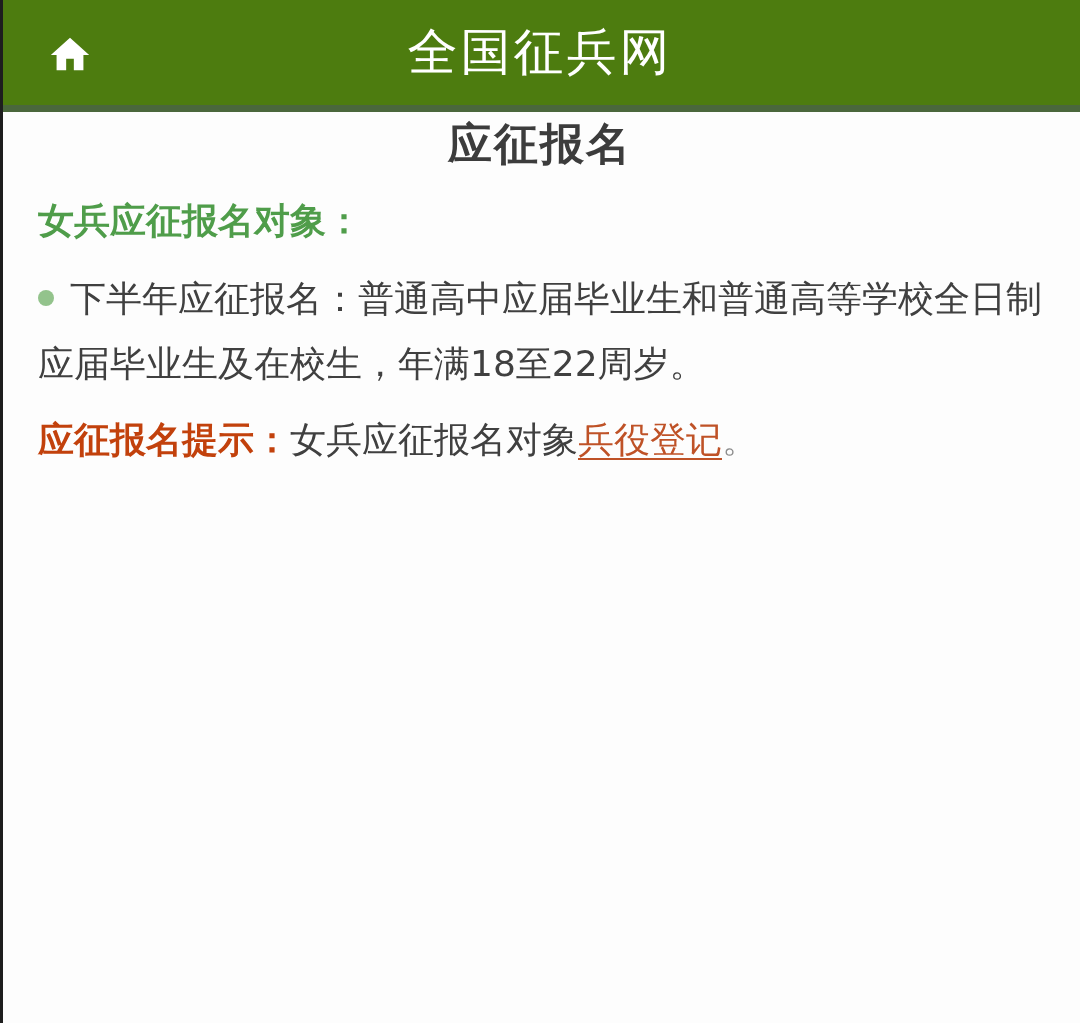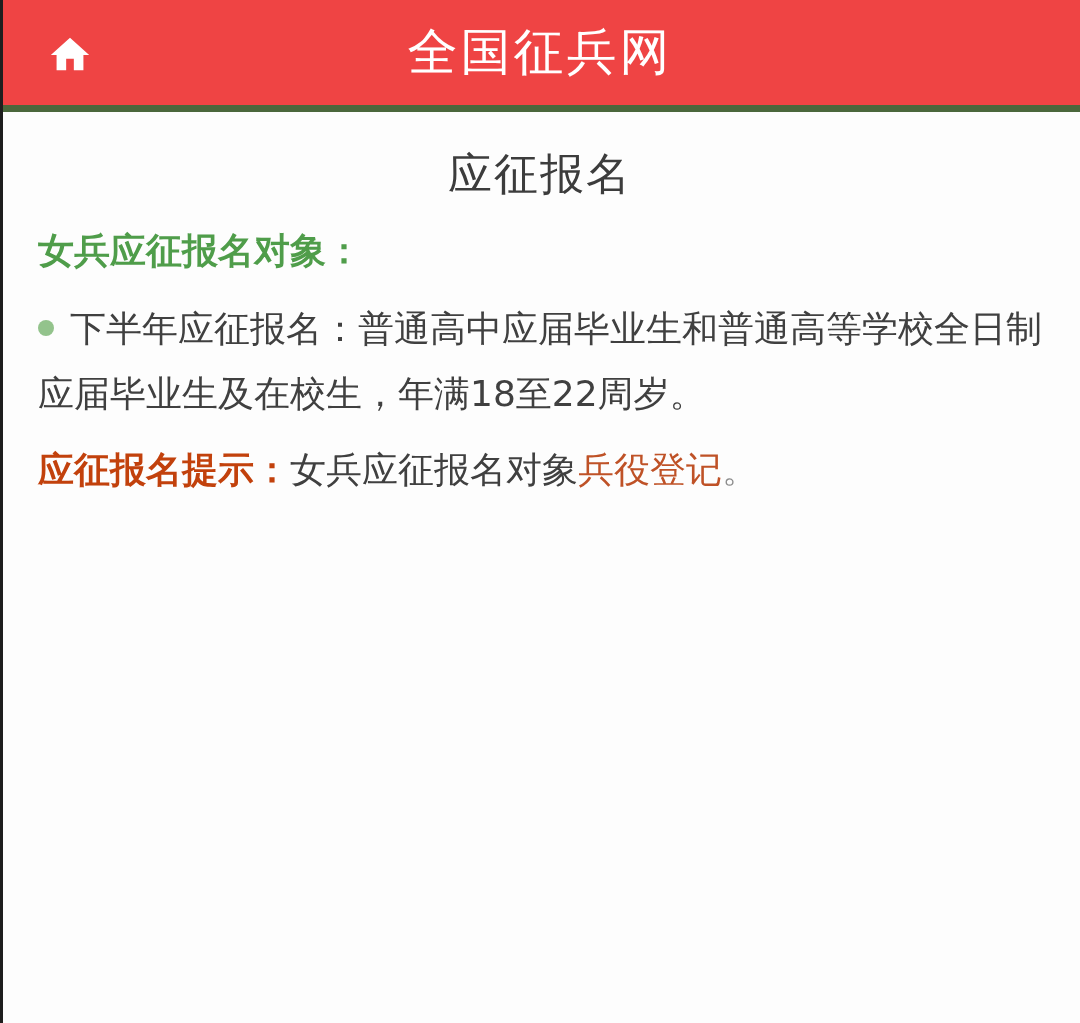--- a/index.html
+++ b/index.html
@@ -11,21 +11,21 @@
     overflow: hidden;
     position: relative;
   }
   .left-edge {
     position: absolute; left: 0; top: 0;
     width: 3px; height: 1023px;
     background: #1e1e1e; z-index: 20;
   }
   .topbar {
     height: 112px;
-    background: #ef4444;
+    background: #4d7c0f;
     border-bottom: 7px solid #4a673c;
     position: relative;
     display: flex; align-items: center; justify-content: center;
   }
   .home-btn {
     position: absolute; left: 46px; top: 50%;
     transform: translateY(-46%);
     width: 48px; height: 48px;
     display: flex; align-items: center; justify-content: center;
     cursor: pointer;
@@ -38,25 +38,24 @@
     font-weight: 400;
     letter-spacing: 3px;
   }
   main {
     padding: 0 38px;
     font-size: 36px;
     color: #404040;
   }
   .page-title {
     margin: 0;
-    padding-top: 30px;
     line-height: 64px;
     text-align: center;
     font-size: 44px;
-    font-weight: 400;
+    font-weight: 700;
     color: #3c3c3c;
     letter-spacing: 2px;
   }
   .para {
     margin: 0;
     line-height: 65px;
     text-align: justify;
   }
   .para.male   { margin-top: 22px; }
   .heading-only{ margin-top: 12px; text-align: left; }
@@ -73,20 +72,21 @@
     width: 16px; height: 16px;
     border-radius: 50%;
     background: #93c38c;
     margin-right: 16px;
     vertical-align: middle;
     transform: translateY(-3px);
   }
   .tip-label { font-weight: bold; color: #c2410c; }
   .link {
     color: #bf5227;
+    text-decoration: underline;
     text-underline-offset: 6px;
     text-decoration-thickness: 2px;
     cursor: pointer;
   }
   .suffix { color: #8c8c8c; }
 </style>
 </head>
 <body>
 
 <div class="left-edge"></div>

